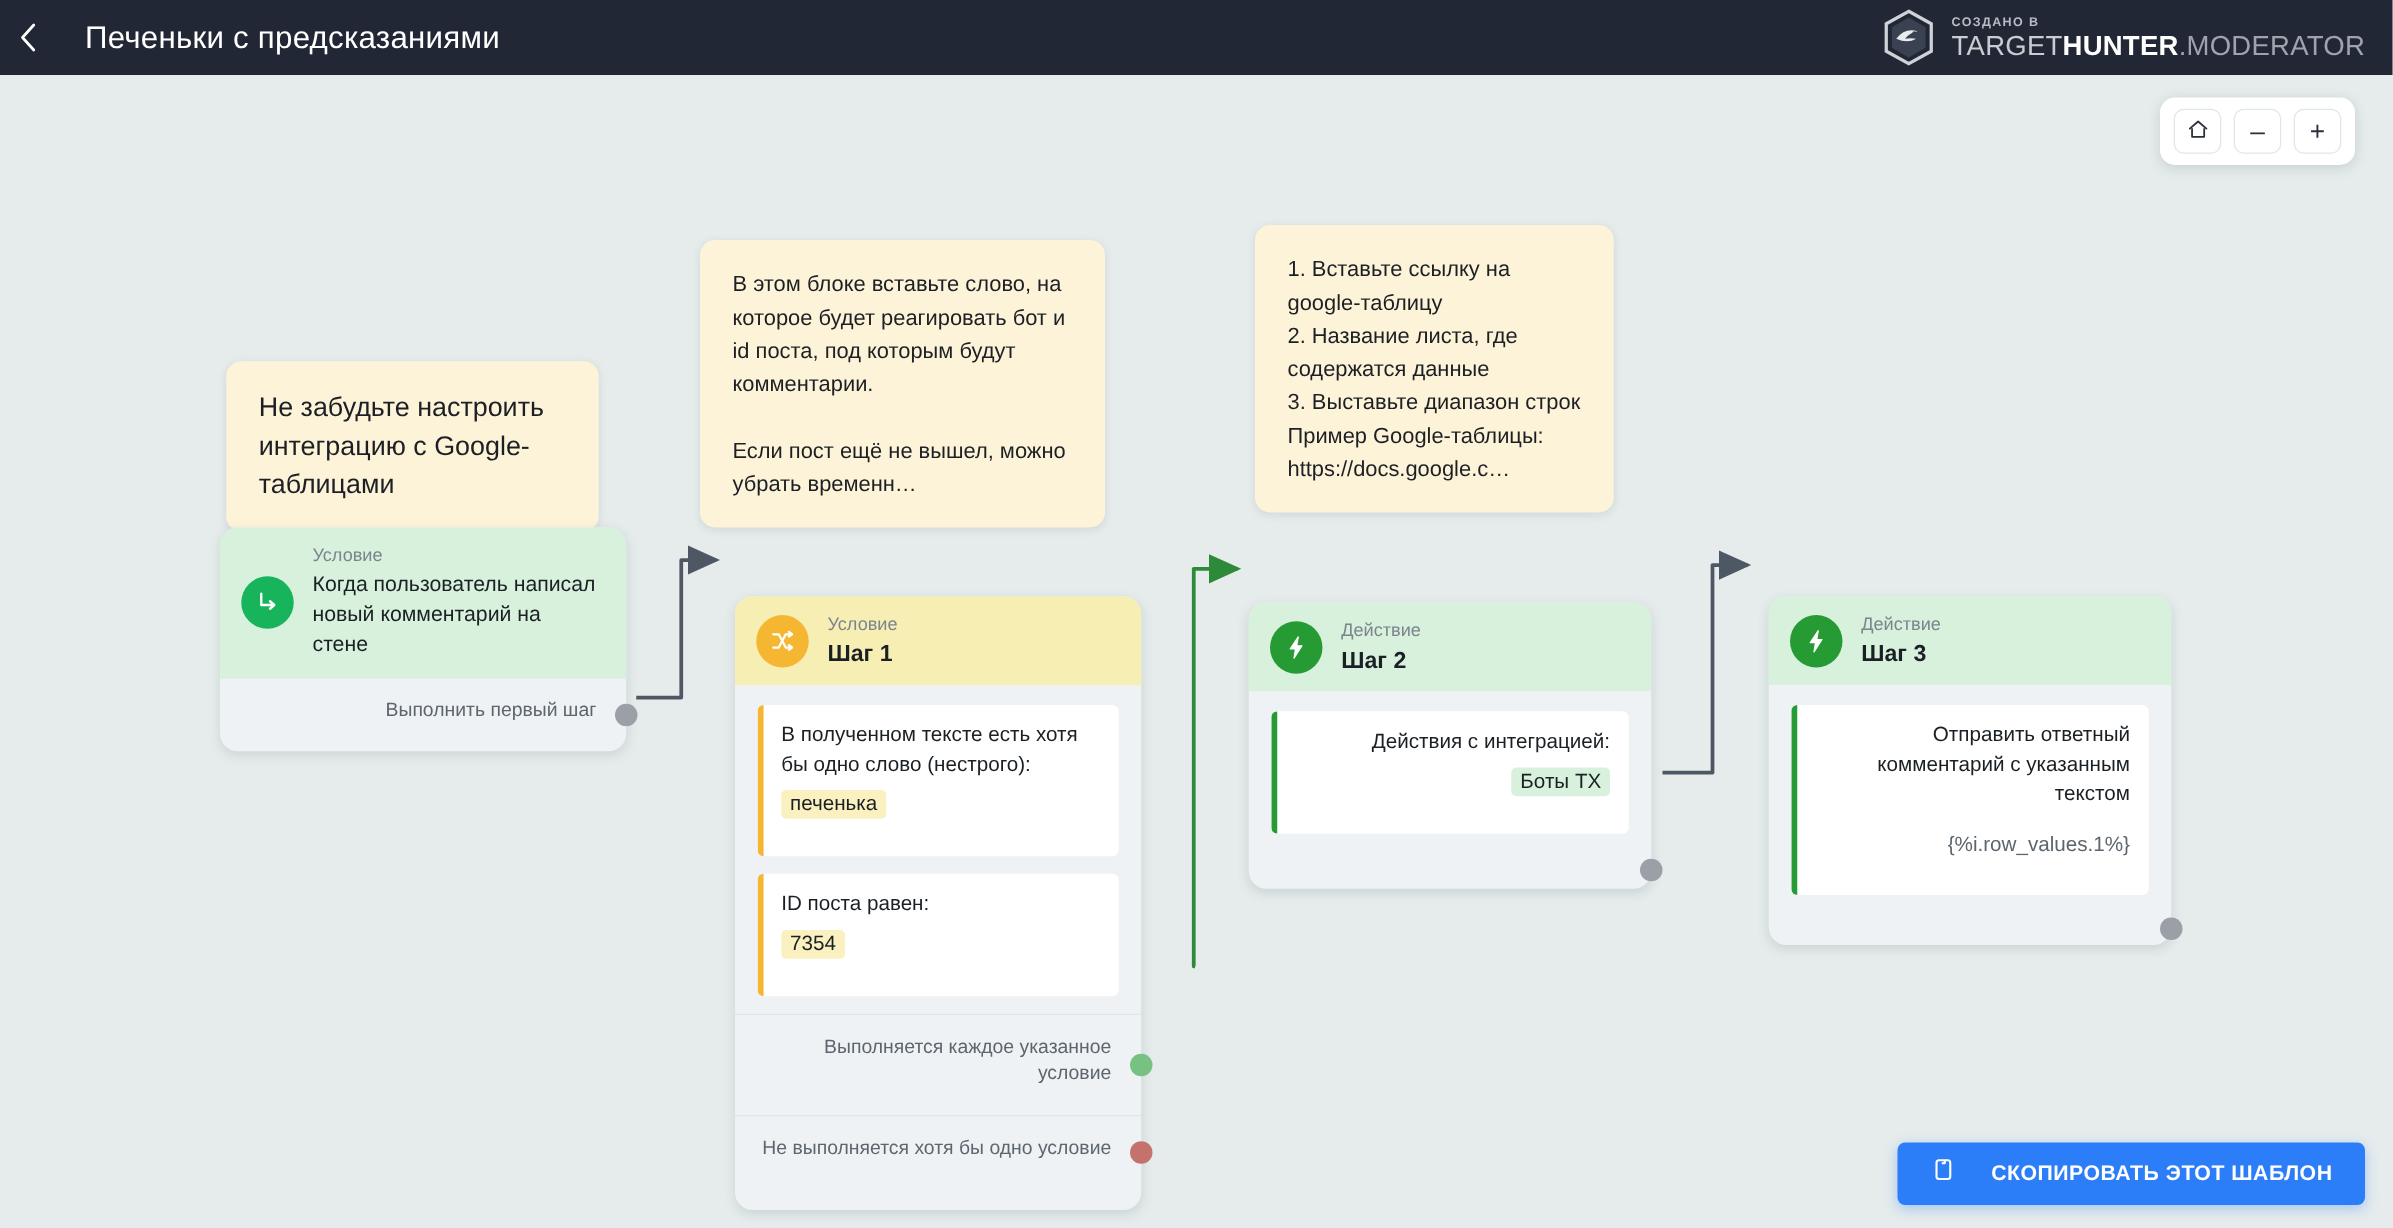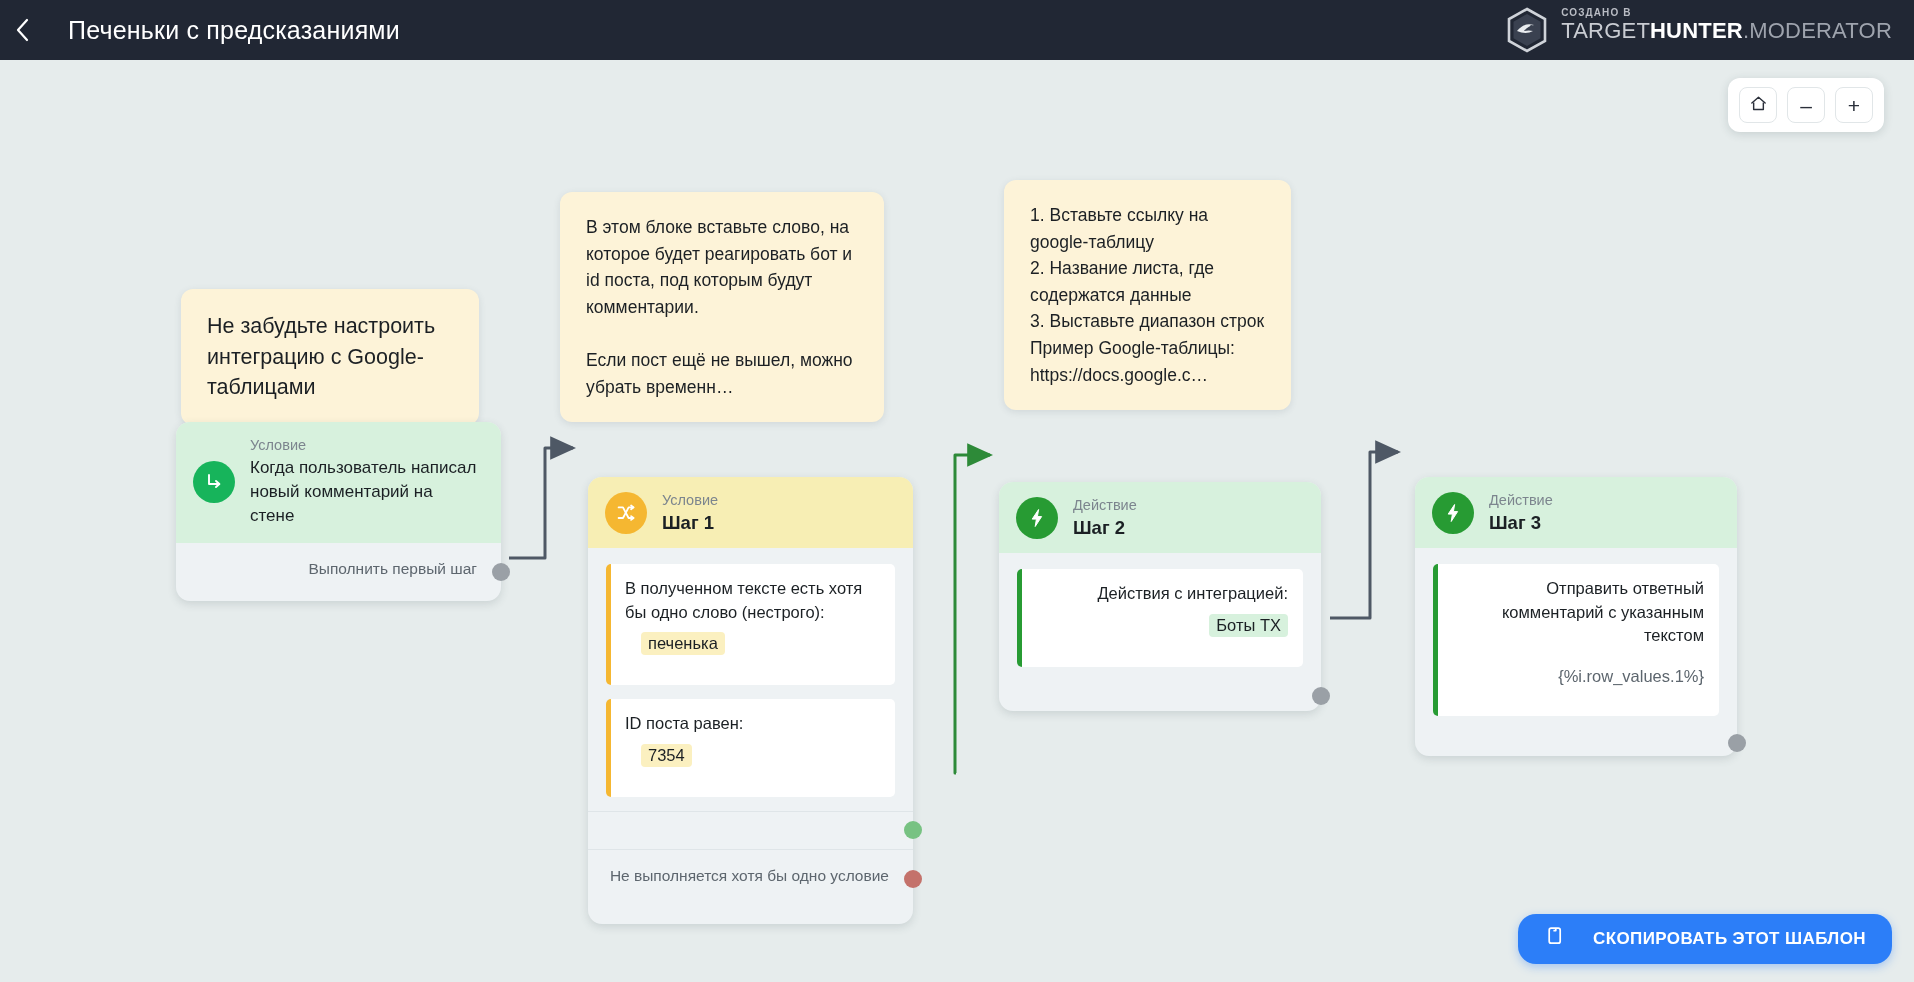--- a/index.html
+++ b/index.html
@@ -28,21 +28,21 @@
     color: #ffffff;
     font-size: 25px;
     font-weight: 400;
     letter-spacing: .2px;
     margin-left: 22px;
     white-space: nowrap;
   }
   .brand {
     position: absolute; right: 22px; top: 50%;
     transform: translateY(-50%);
-    display: flex; align-items: flex-start; gap: 11px;
+    display: flex; align-items: center; gap: 11px;
   }
   .brand-mark { width: 46px; height: 46px; flex: none; }
   .brand-text { display: flex; flex-direction: column; justify-content: center; }
   .brand-sub {
     color: #b9bcc4; font-size: 10px; letter-spacing: 1.1px;
     font-weight: 700; line-height: 1.1; margin-bottom: 2px;
   }
   .brand-main {
     font-size: 22px; line-height: 1; letter-spacing: .2px;
     color: #c9ccd2; font-weight: 400; white-space: nowrap;
@@ -134,21 +134,21 @@
     padding: 13px 15px 30px 14px;
     margin-bottom: 14px;
   }
   .field.green { border-left-color: #279b33; text-align: right; }
   .field-label {
     font-size: 16.5px; color: #1b2024; line-height: 1.42;
   }
   .chip {
     display: inline-block; margin-top: 8px;
     background: #fbf0c0; border-radius: 4px;
-    padding: 2px 7px; font-size: 16.5px; color: #1b2024; margin-left: 16px;
+    padding: 2px 7px; font-size: 16.5px; color: #1b2024;
   }
   .chip.green { background: #d7f1dd; }
   .field-note { font-size: 16.5px; color: #5d666e; margin-top: 19px; }
 
   .port-row {
     position: relative;
     padding: 15px 24px 22px 18px;
     text-align: right;
     font-size: 15.5px; color: #5d666e;
     line-height: 1.4;
@@ -162,21 +162,21 @@
   }
   .dot-gray  { background: #9aa0a6; }
   .dot-green { background: #77c282; }
   .dot-red   { background: #c4726b; }
   .foot-pad { height: 16px; }
 
   
   .copy-btn {
     position: absolute; right: 22px; bottom: 18px;
     background: #2c7ef8; color: #fff;
-    border: none; border-radius: 18px;
+    border: none; border-radius: 6px;
     height: 50px; padding: 0 26px;
     display: flex; align-items: center; gap: 30px;
     font-size: 17px; font-weight: 700; letter-spacing: .4px;
     cursor: pointer;
     box-shadow: 0 3px 10px rgba(44,126,248,.35);
     z-index: 30;
     font-family: "Liberation Sans", sans-serif;
   }
 </style>
 </head>
@@ -292,20 +292,21 @@
       <div class="field">
         <div class="field-label">В полученном тексте есть хотя бы одно слово (нестрого):</div>
         <span class="chip">печенька</span>
       </div>
       <div class="field">
         <div class="field-label">ID поста равен:</div>
         <span class="chip">7354</span>
       </div>
     </div>
     <div class="port-row">
+      <span>Выполняется каждое указанное условие</span>
       <span class="port-dot dot-green"></span>
     </div>
     <div class="port-row">
       <span>Не выполняется хотя бы одно условие</span>
       <span class="port-dot dot-red"></span>
     </div>
     <div class="foot-pad"></div>
   </div>
 
   <div class="node" style="left:999px; top:422px; width:322px;">

